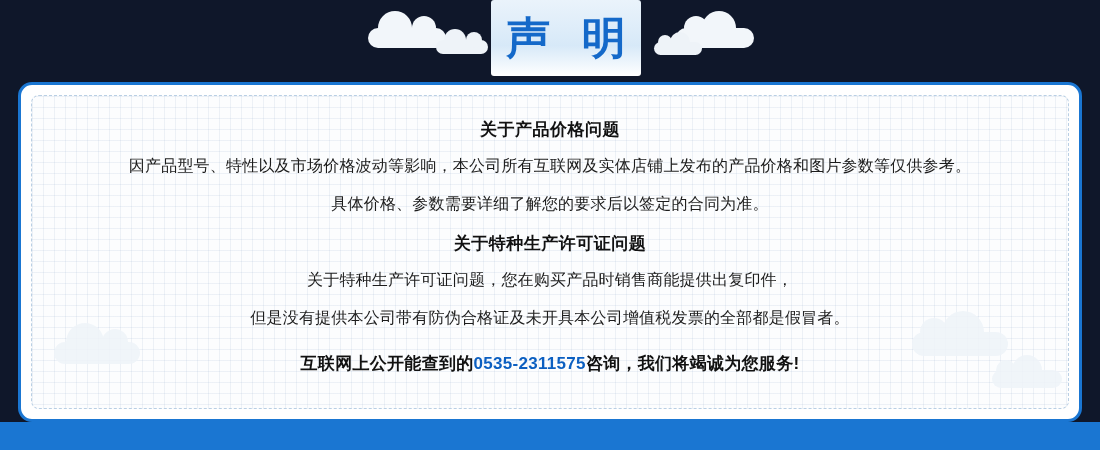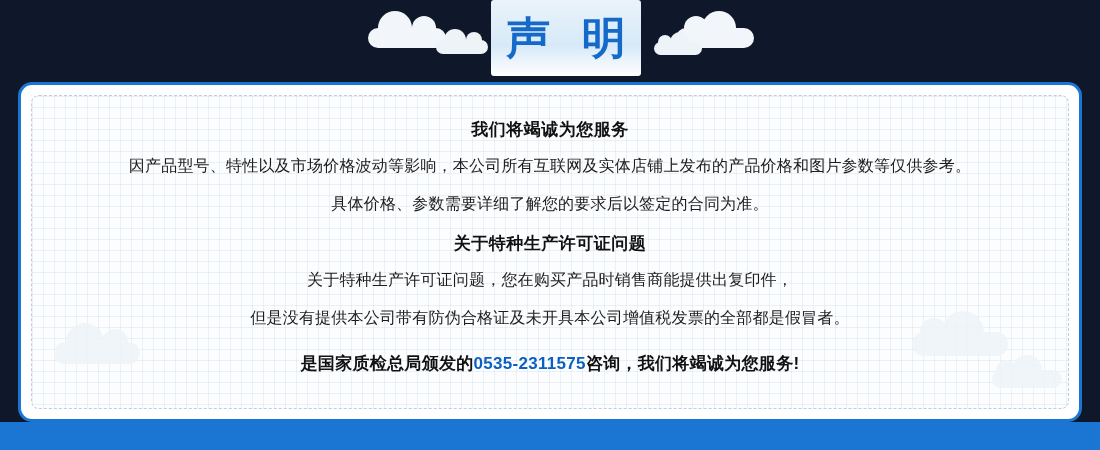--- a/index.html
+++ b/index.html
@@ -202,35 +202,35 @@
 
   <div class="panel-outer">
     <div class="panel-inner">
 
       <div class="wm w1"></div>
       <div class="wm w2"></div>
       <div class="wm w3"></div>
 
       <div class="content">
 
-        <div class="heading">我们将竭诚为您服务</div>
+        <div class="heading">关于产品价格问题</div>
 
         <p class="para">因产品型号、特性以及市场价格波动等影响，本公司所有互联网及实体店铺上发布的产品价格和图片参数等仅供参考。</p>
 
         <p class="para">具体价格、参数需要详细了解您的要求后以签定的合同为准。</p>
 
         <div class="heading second">关于特种生产许可证问题</div>
 
 
         <p class="para">关于特种生产许可证问题，您在购买产品时销售商能提供出复印件，</p>
 
         <p class="para">但是没有提供本公司带有防伪合格证及未开具本公司增值税发票的全部都是假冒者。</p>
 
         <div class="footer-line">
-          <span>是国家质检总局颁发的</span><span class="phone">0535-2311575</span><span>咨询，我们将竭诚为您服务!</span>
+          <span>互联网上公开能查到的</span><span class="phone">0535-2311575</span><span>咨询，我们将竭诚为您服务!</span>
         </div>
 
       </div>
     </div>
   </div>
 
   <div class="bottom-bar"></div>
 </div>
 
 </body></html>

